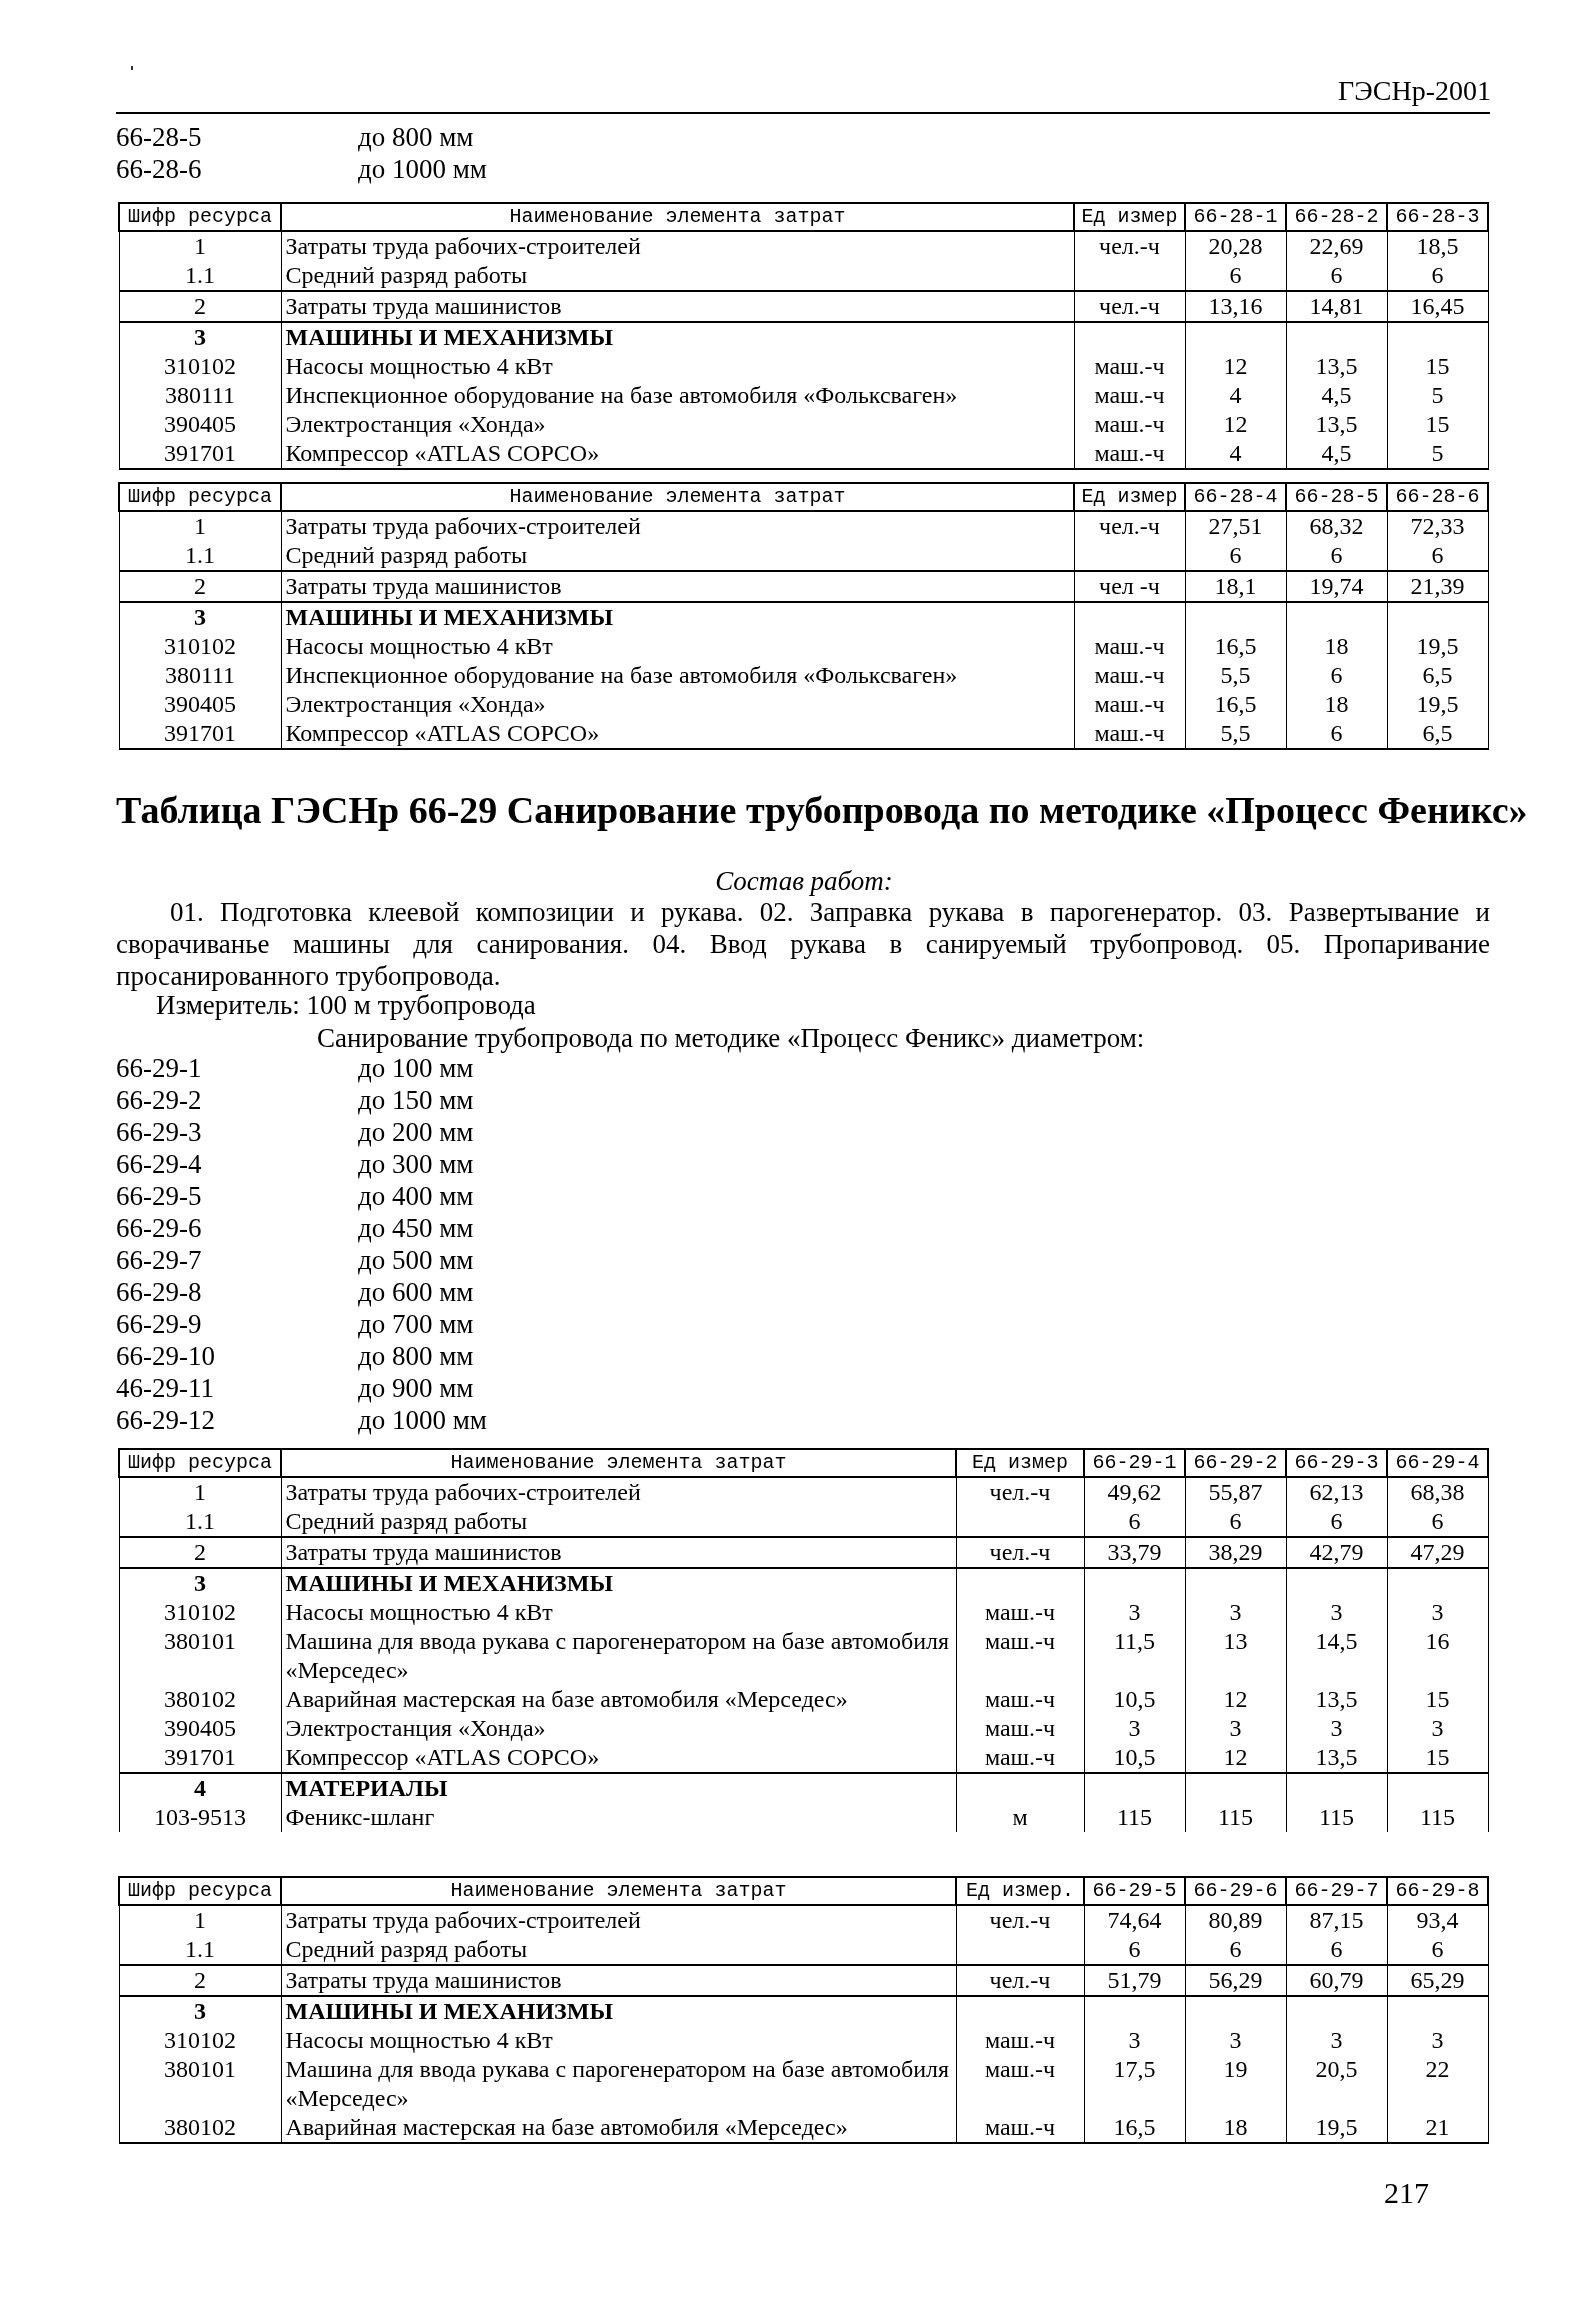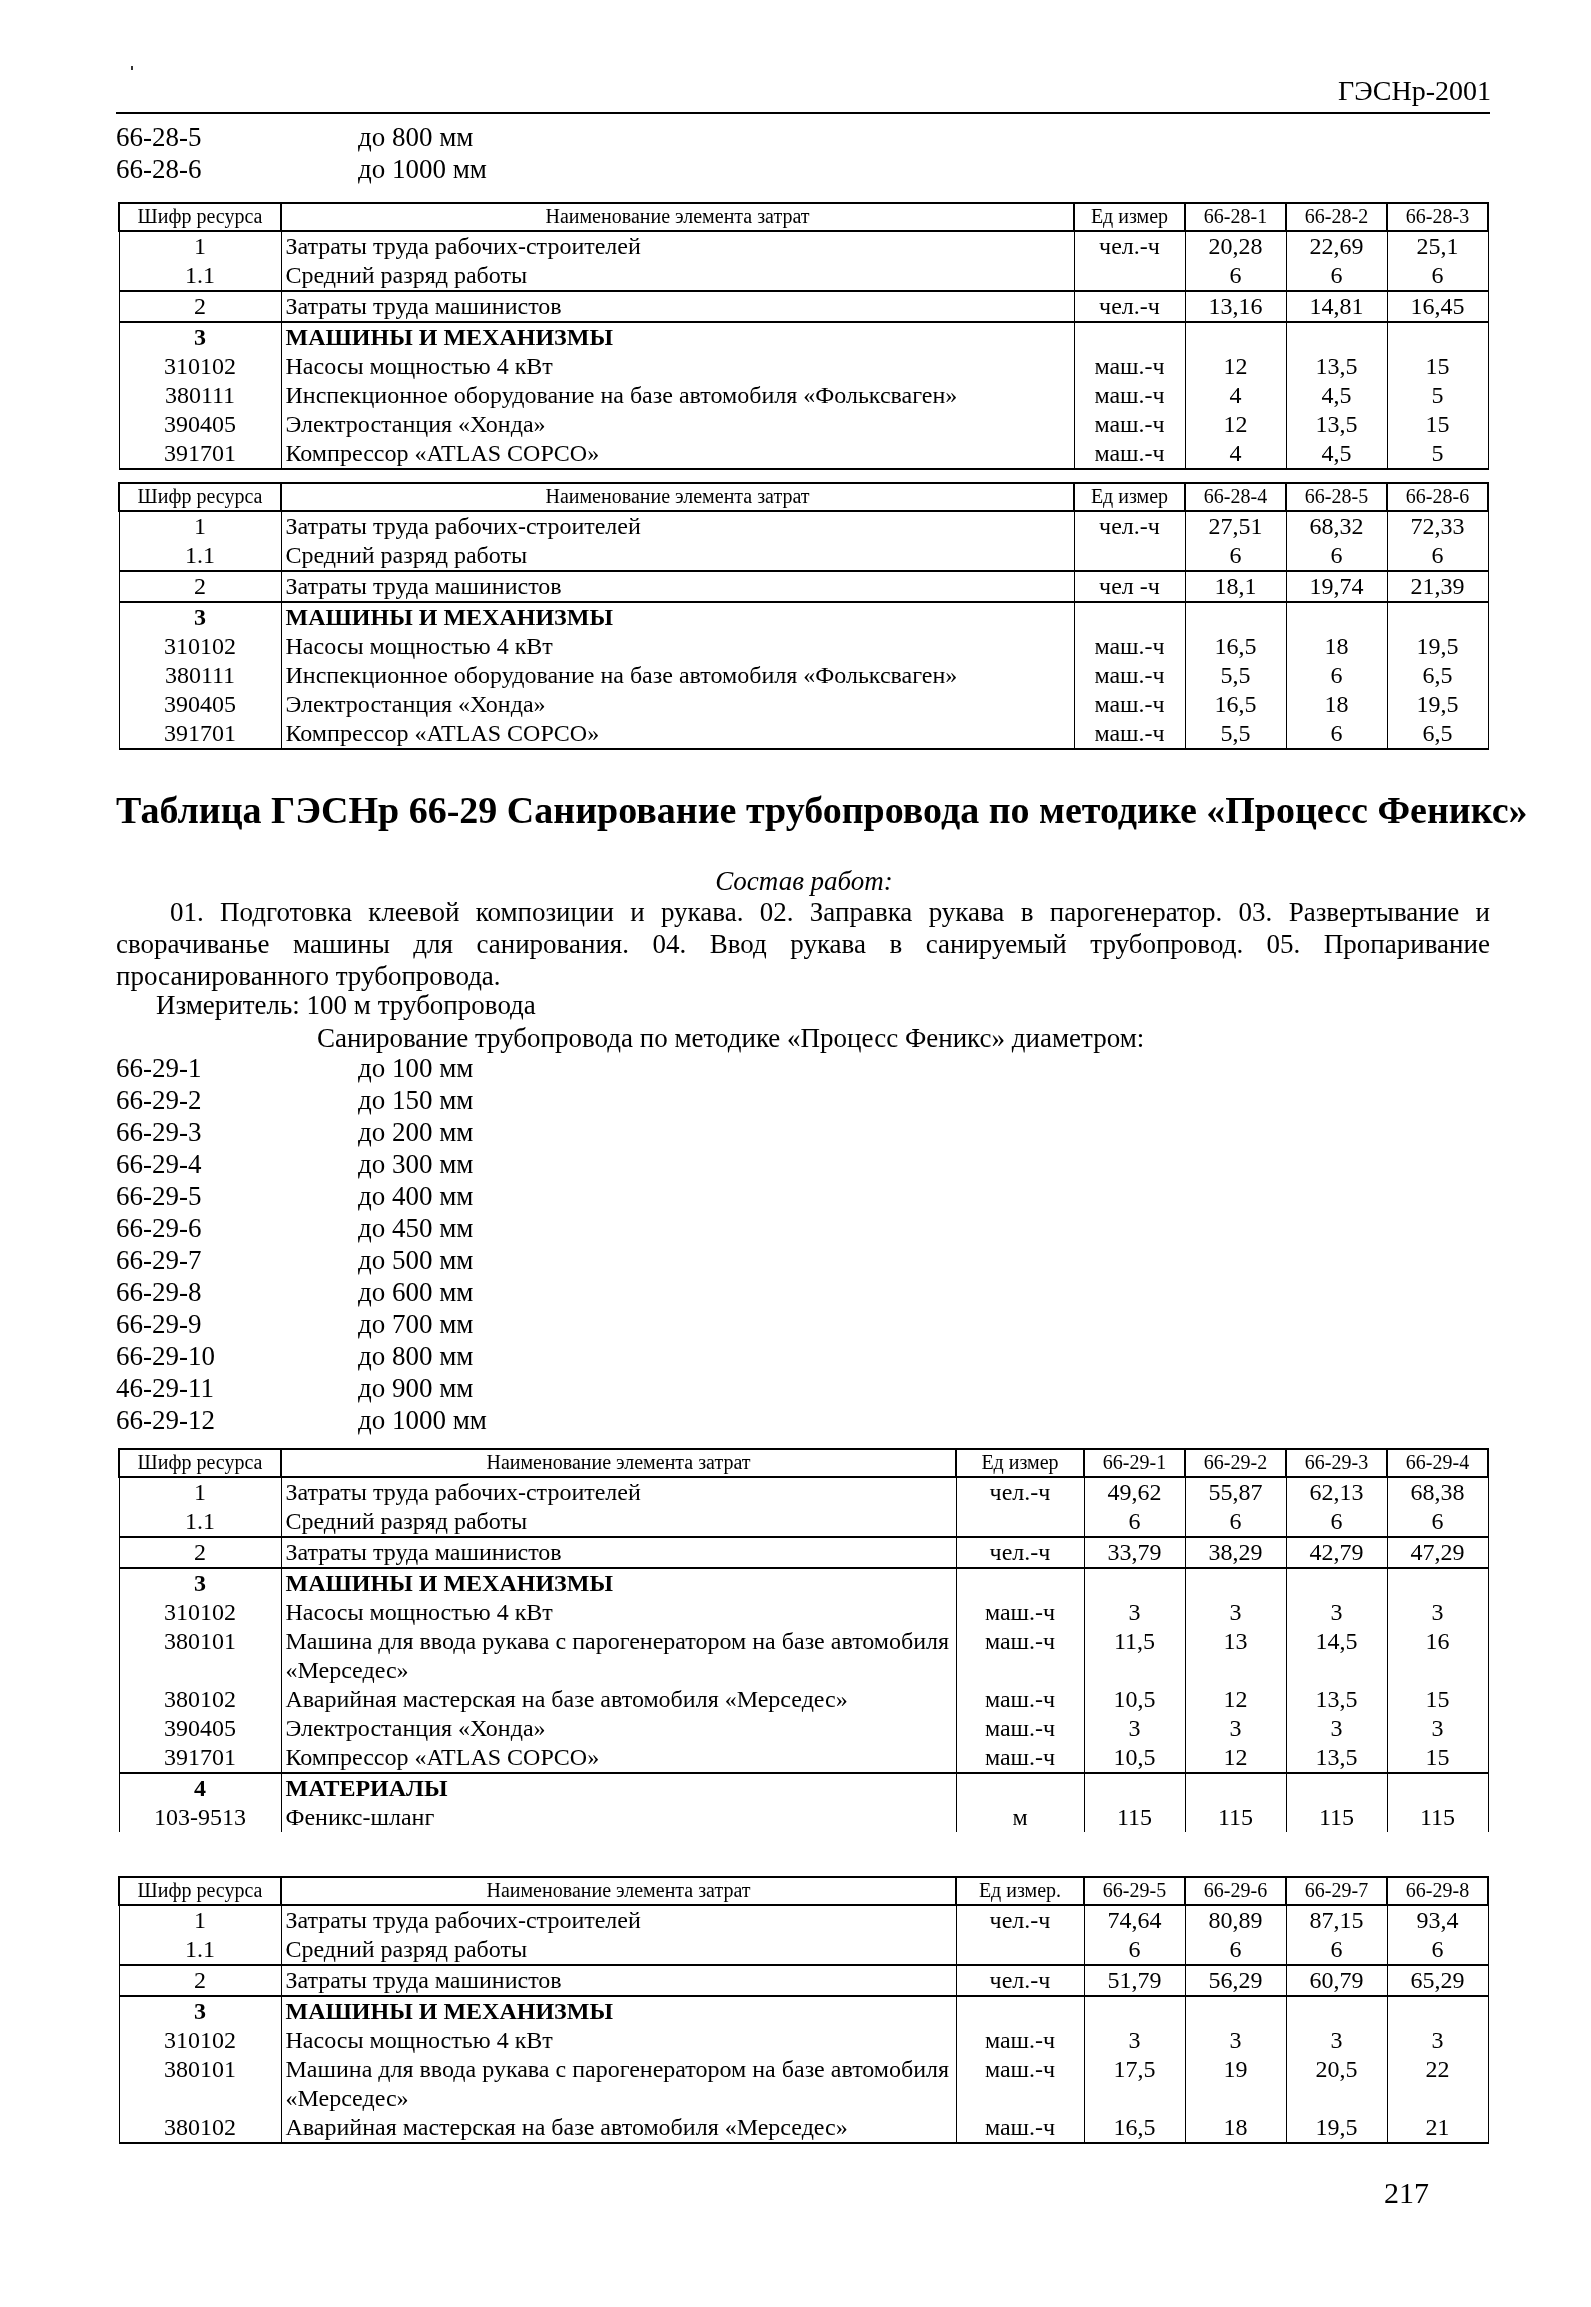--- a/index.html
+++ b/index.html
@@ -5,21 +5,21 @@
   html, body { margin:0; padding:0; background:#ffffff; }
   body { width:1592px; height:2307px; position:relative; font-family:"Liberation Serif", serif; color:#000; overflow:hidden; }
   .abs { position:absolute; }
   .hdr-title { right:101px; top:75px; font-size:28px; }
   .hdr-rule { left:116px; top:112px; width:1374px; height:2px; background:#000; }
   .range-list { left:116px; font-size:27px; line-height:32px; }
   .range-row { display:flex; }
   .range-code { width:242px; }
   table.res { position:absolute; border-collapse:collapse; font-size:24px; line-height:29px; }
   table.res td, table.res th { padding:0 4px; vertical-align:top; border-left:1.3px solid #000; border-right:1.3px solid #000; }
-  table.res th { font-weight:normal; font-size:20px; border:2px solid #000; text-align:center; white-space:nowrap; line-height:25.6px; }
+  table.res th { font-weight:normal; font-size:20px; border:2px solid #000; text-align:center; white-space:nowrap; line-height:25.6px;font-family:Liberation Mono, monospace; }
   table.res td.c-code { text-align:center; }
   table.res td.c-unit, table.res td.c-val { text-align:center; }
   table.res tr.grp-start td { border-top:2px solid #000; }
   table.res tbody tr.last td { border-bottom:2px solid #000; }
   table.res td.bold { font-weight:bold; }
   .title { left:116px; top:788px; font-size:38px; font-weight:bold; }
   .sostav { left:8px; width:1592px; text-align:center; top:866px; font-size:27px; font-style:italic; }
   .para { left:116px; width:1374px; top:896px; font-size:27px; line-height:32px; text-align:justify; text-indent:54px; }
   .meter { left:156px; top:990px; font-size:27px; font-weight:normal; }
   .diam { left:317px; top:1023px; font-size:27px; }
@@ -55,21 +55,21 @@
         <th style="width: 91px;">66-28-3</th>
       </tr>
     </thead>
     <tbody>
       <tr class="grp-start">
         <td class="c-code">1</td>
         <td class="c-name">Затраты труда рабочих-строителей</td>
         <td class="c-unit">чел.-ч</td>
         <td class="c-val">20,28</td>
         <td class="c-val">22,69</td>
-        <td class="c-val">25,1</td>
+        <td class="c-val">18,5</td>
       </tr>
       <tr class="">
         <td class="c-code">1.1</td>
         <td class="c-name">Средний разряд работы</td>
         <td class="c-unit"></td>
         <td class="c-val">6</td>
         <td class="c-val">6</td>
         <td class="c-val">6</td>
       </tr>
       <tr class="grp-start">

